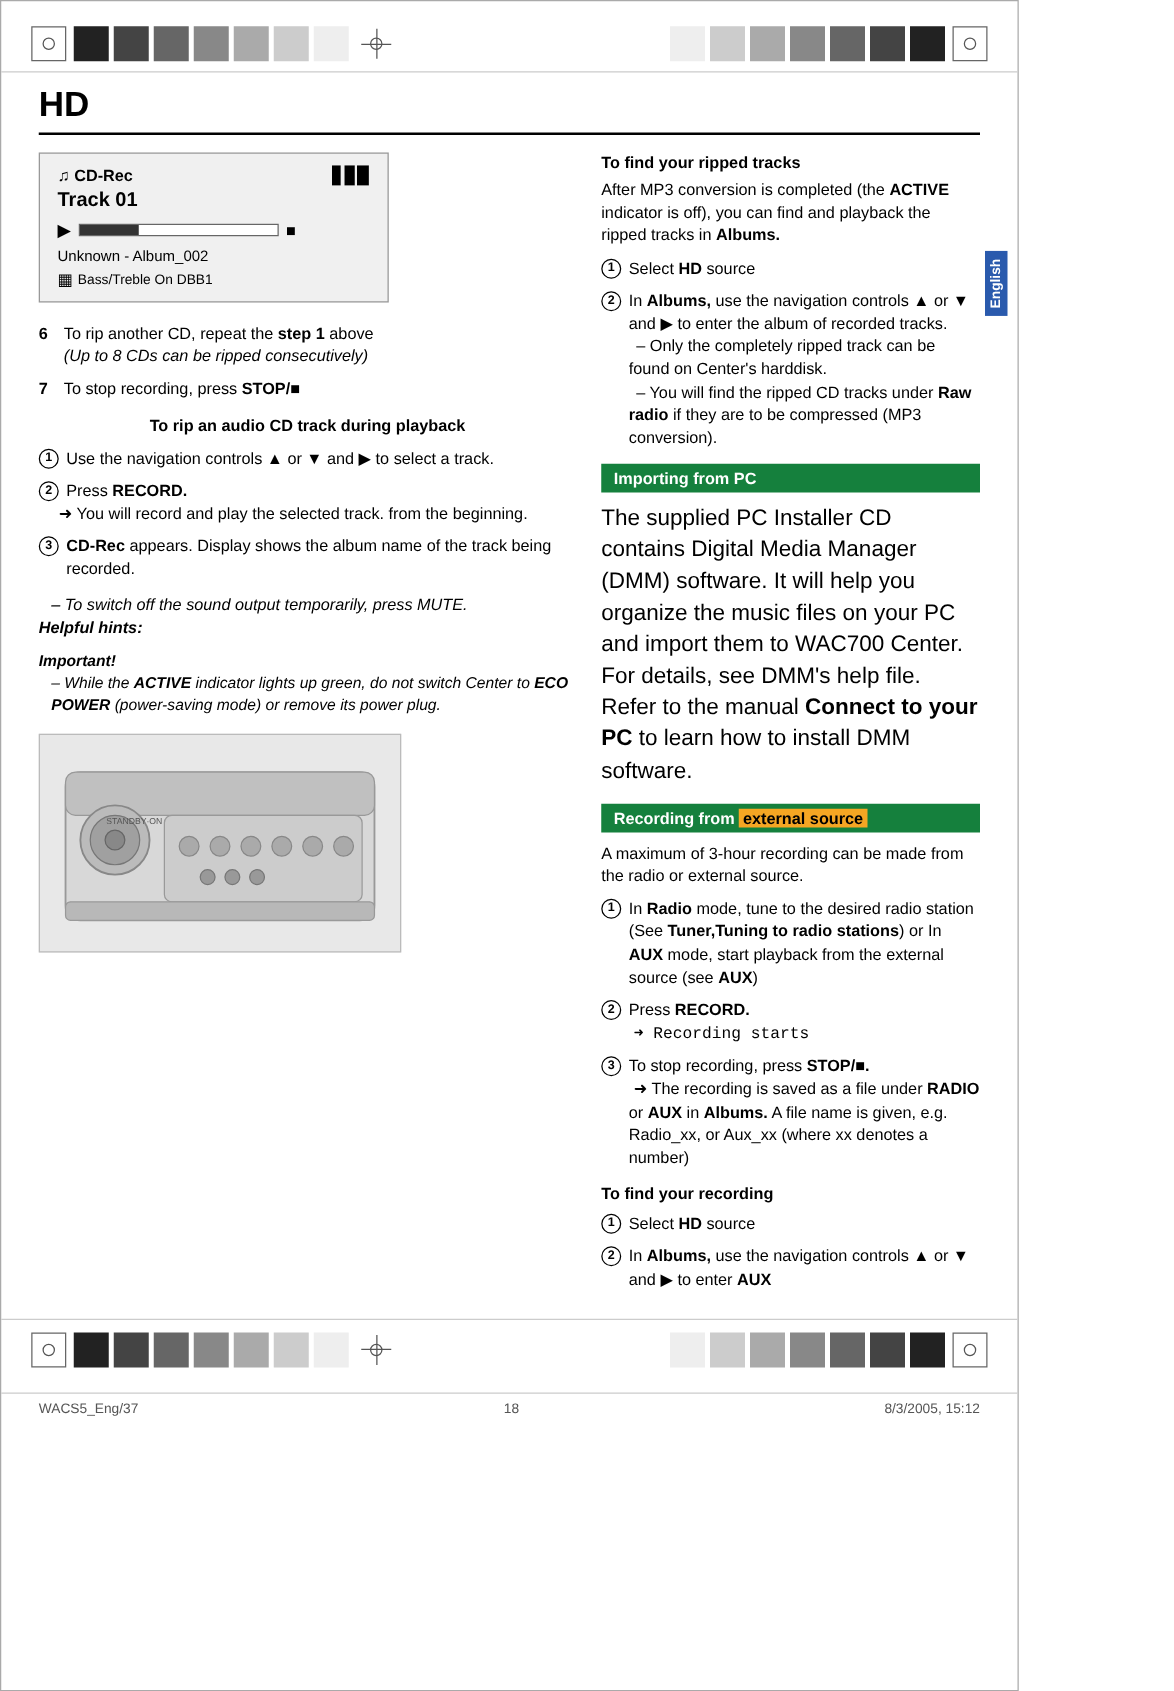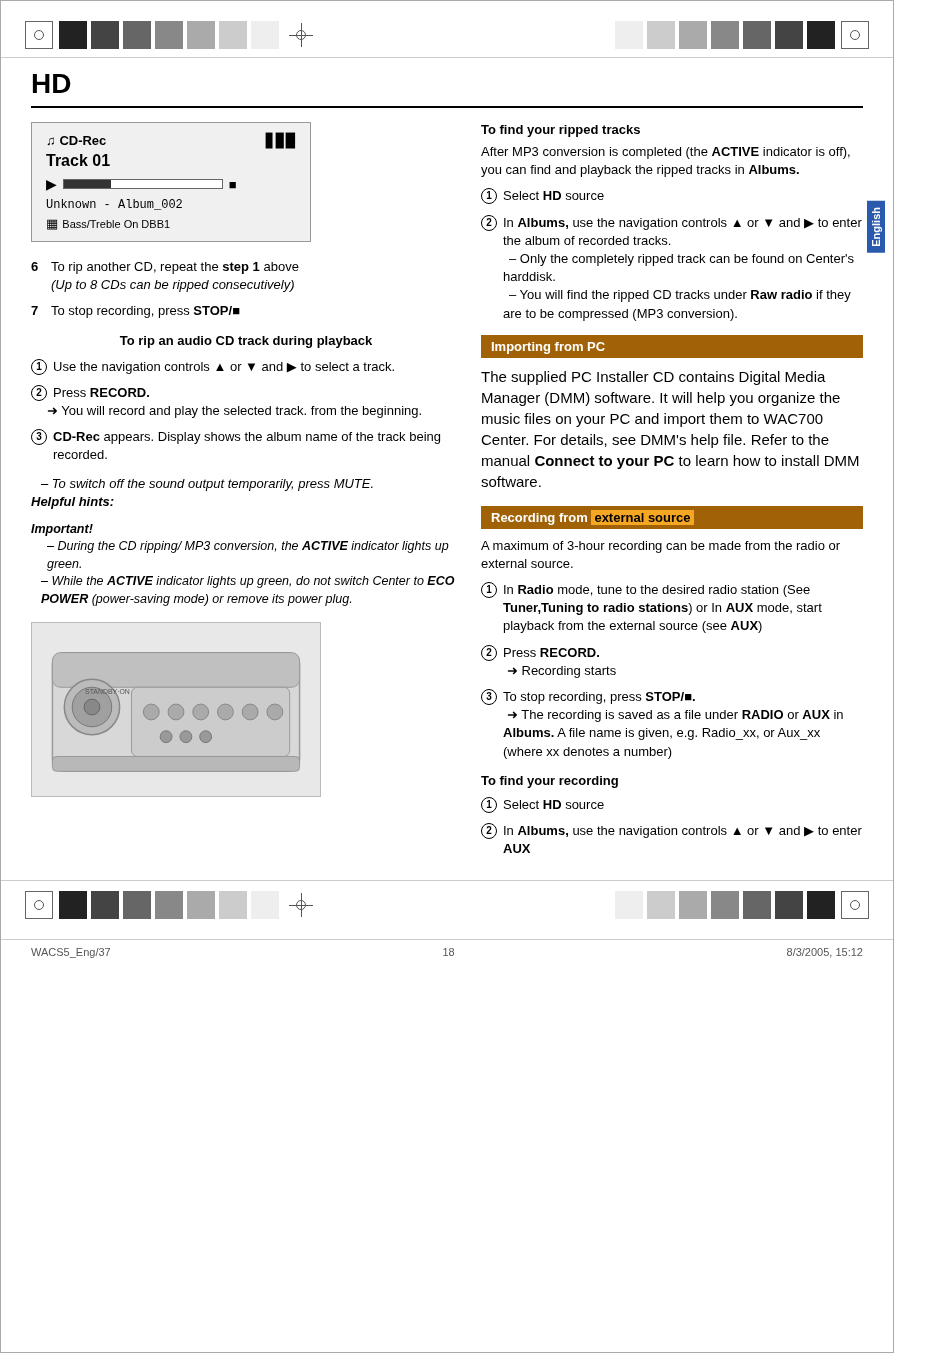--- a/index.html
+++ b/index.html
@@ -7,21 +7,21 @@
       font-family: Arial, Helvetica, sans-serif;
       font-size: 13px;
       background: #fff;
       color: #000;
       width: 939px;
       min-height: 1353px;
       position: relative;
     }
 
     .page {
-      width: 894px;
+      width: 815px;
       min-height: 1353px;
       padding: 20px 0;
       position: relative;
       border: 1px solid #aaa;
     }
 
     .main-content {
       display: flex;
       padding: 0 30px;
       gap: 20px;
@@ -83,21 +83,20 @@
       background: #fff;
     }
     .cd-display-progress .progress-bar-inner {
       width: 30%;
       height: 100%;
       background: #333;
     }
     .cd-display-album {
       font-size: 12px;
       margin-bottom: 4px;
-      font-family: Liberation Mono, monospace;
     }
     .cd-display-bass {
       display: flex;
       align-items: center;
       gap: 4px;
       font-size: 11px;
     }
     .cd-display-bass .grid-icon {
       font-size: 13px;
     }
@@ -167,21 +166,21 @@
       position: relative;
       overflow: hidden;
     }
     .device-svg {
       width: 100%;
       height: 100%;
     }
 
     
     .section-header {
-      background: #a16207;
+      background: #15803d;
       color: #fff;
       padding: 4px 10px;
       font-weight: bold;
       font-size: 13px;
       margin-bottom: 8px;
     }
     .section-header .highlight {
       background: #f5a623;
       color: #000;
       padding: 0 3px;
@@ -360,21 +359,20 @@
         </li>
       </ul>
 
       <div class="helpful-hints">
         <div style="padding-left:10px;">– <i>To switch off the sound output temporarily, press MUTE.</i></div>
         <div><b><i>Helpful hints:</i></b></div>
       </div>
 
       <div class="important-box">
         <div><b><i>Important!</i></b></div>
-        <div style="padding-left:16px;">–    <i>During the CD ripping/ MP3 conversion,</i> the <b>ACTIVE</b> <i>indicator lights up green.</i></div>
         <div style="padding-left:10px;">–  <i>While the <b>ACTIVE</b> indicator lights up green, do not switch Center to <b>ECO POWER</b> (power-saving mode) or remove its power plug.</i></div>
       </div>
 
       <div class="device-image">
         <svg class="device-svg" viewBox="0 0 290 175">
 
           <rect x="20" y="30" width="250" height="120" rx="12" fill="#d8d8d8" stroke="#999" stroke-width="1.5"></rect>
 
           <rect x="20" y="30" width="250" height="35" rx="8" fill="#c0c0c0" stroke="#999" stroke-width="1"></rect>
 
@@ -421,21 +419,21 @@
               In <b>Albums,</b> use the navigation controls ▲  or ▼ and ▶ to enter the album of recorded tracks.<br>
               <span style="padding-left:6px;">–  Only the completely ripped track can be found on Center's harddisk.</span><br>
               <span style="padding-left:6px;">–  You will find the ripped CD tracks under <b>Raw radio</b> if they are to be compressed (MP3 conversion).</span>
             </div>
           </li>
         </ul>
       </div>
 
       <div style="margin-bottom:14px;">
         <div class="section-header">Importing from PC</div>
-        <p style="font-size:15px;line-height:1.4;">
+        <p style="font-size:18px;line-height:1.4;">
           The supplied PC Installer CD contains Digital Media Manager (DMM) software.  It will help you organize the music files on your PC  and import them to WAC700 Center.  For details, see DMM's help file. Refer to the manual <b>Connect to your PC</b> to learn how to install DMM software.
         </p>
       </div>
 
       <div style="margin-bottom:12px;">
         <div class="section-header">
           Recording from <span class="highlight">external source</span>
         </div>
         <p style="font-size:13px;line-height:1.4;margin-bottom:8px;">A maximum of 3-hour recording can be made from the radio or external source.</p>
 
@@ -443,21 +441,21 @@
           <li>
             <span class="circle-num">1</span>
             <span>
               In <b>Radio</b> mode, tune to the desired radio station (See <b>Tuner,Tuning to radio stations</b>) or In <b>AUX</b> mode, start playback from the external source (see <b>AUX</b>)
             </span>
           </li>
           <li>
             <span class="circle-num">2</span>
             <div>
               Press <b>RECORD.</b><br>
-              <span style="padding-left:4px;">➜ Recording starts</span>
+              <span style="padding-left:4px;font-family:Liberation Mono, monospace;">➜ Recording starts</span>
             </div>
           </li>
           <li>
             <span class="circle-num">3</span>
             <div>
               To stop recording,  press <b>STOP/■.</b><br>
               <span style="padding-left:4px;">➜ The recording is saved as a file under <b>RADIO</b> or <b>AUX</b> in <b>Albums.</b> A file name is given, e.g. Radio_xx, or  Aux_xx (where xx denotes a number)</span>
             </div>
           </li>
         </ul>

